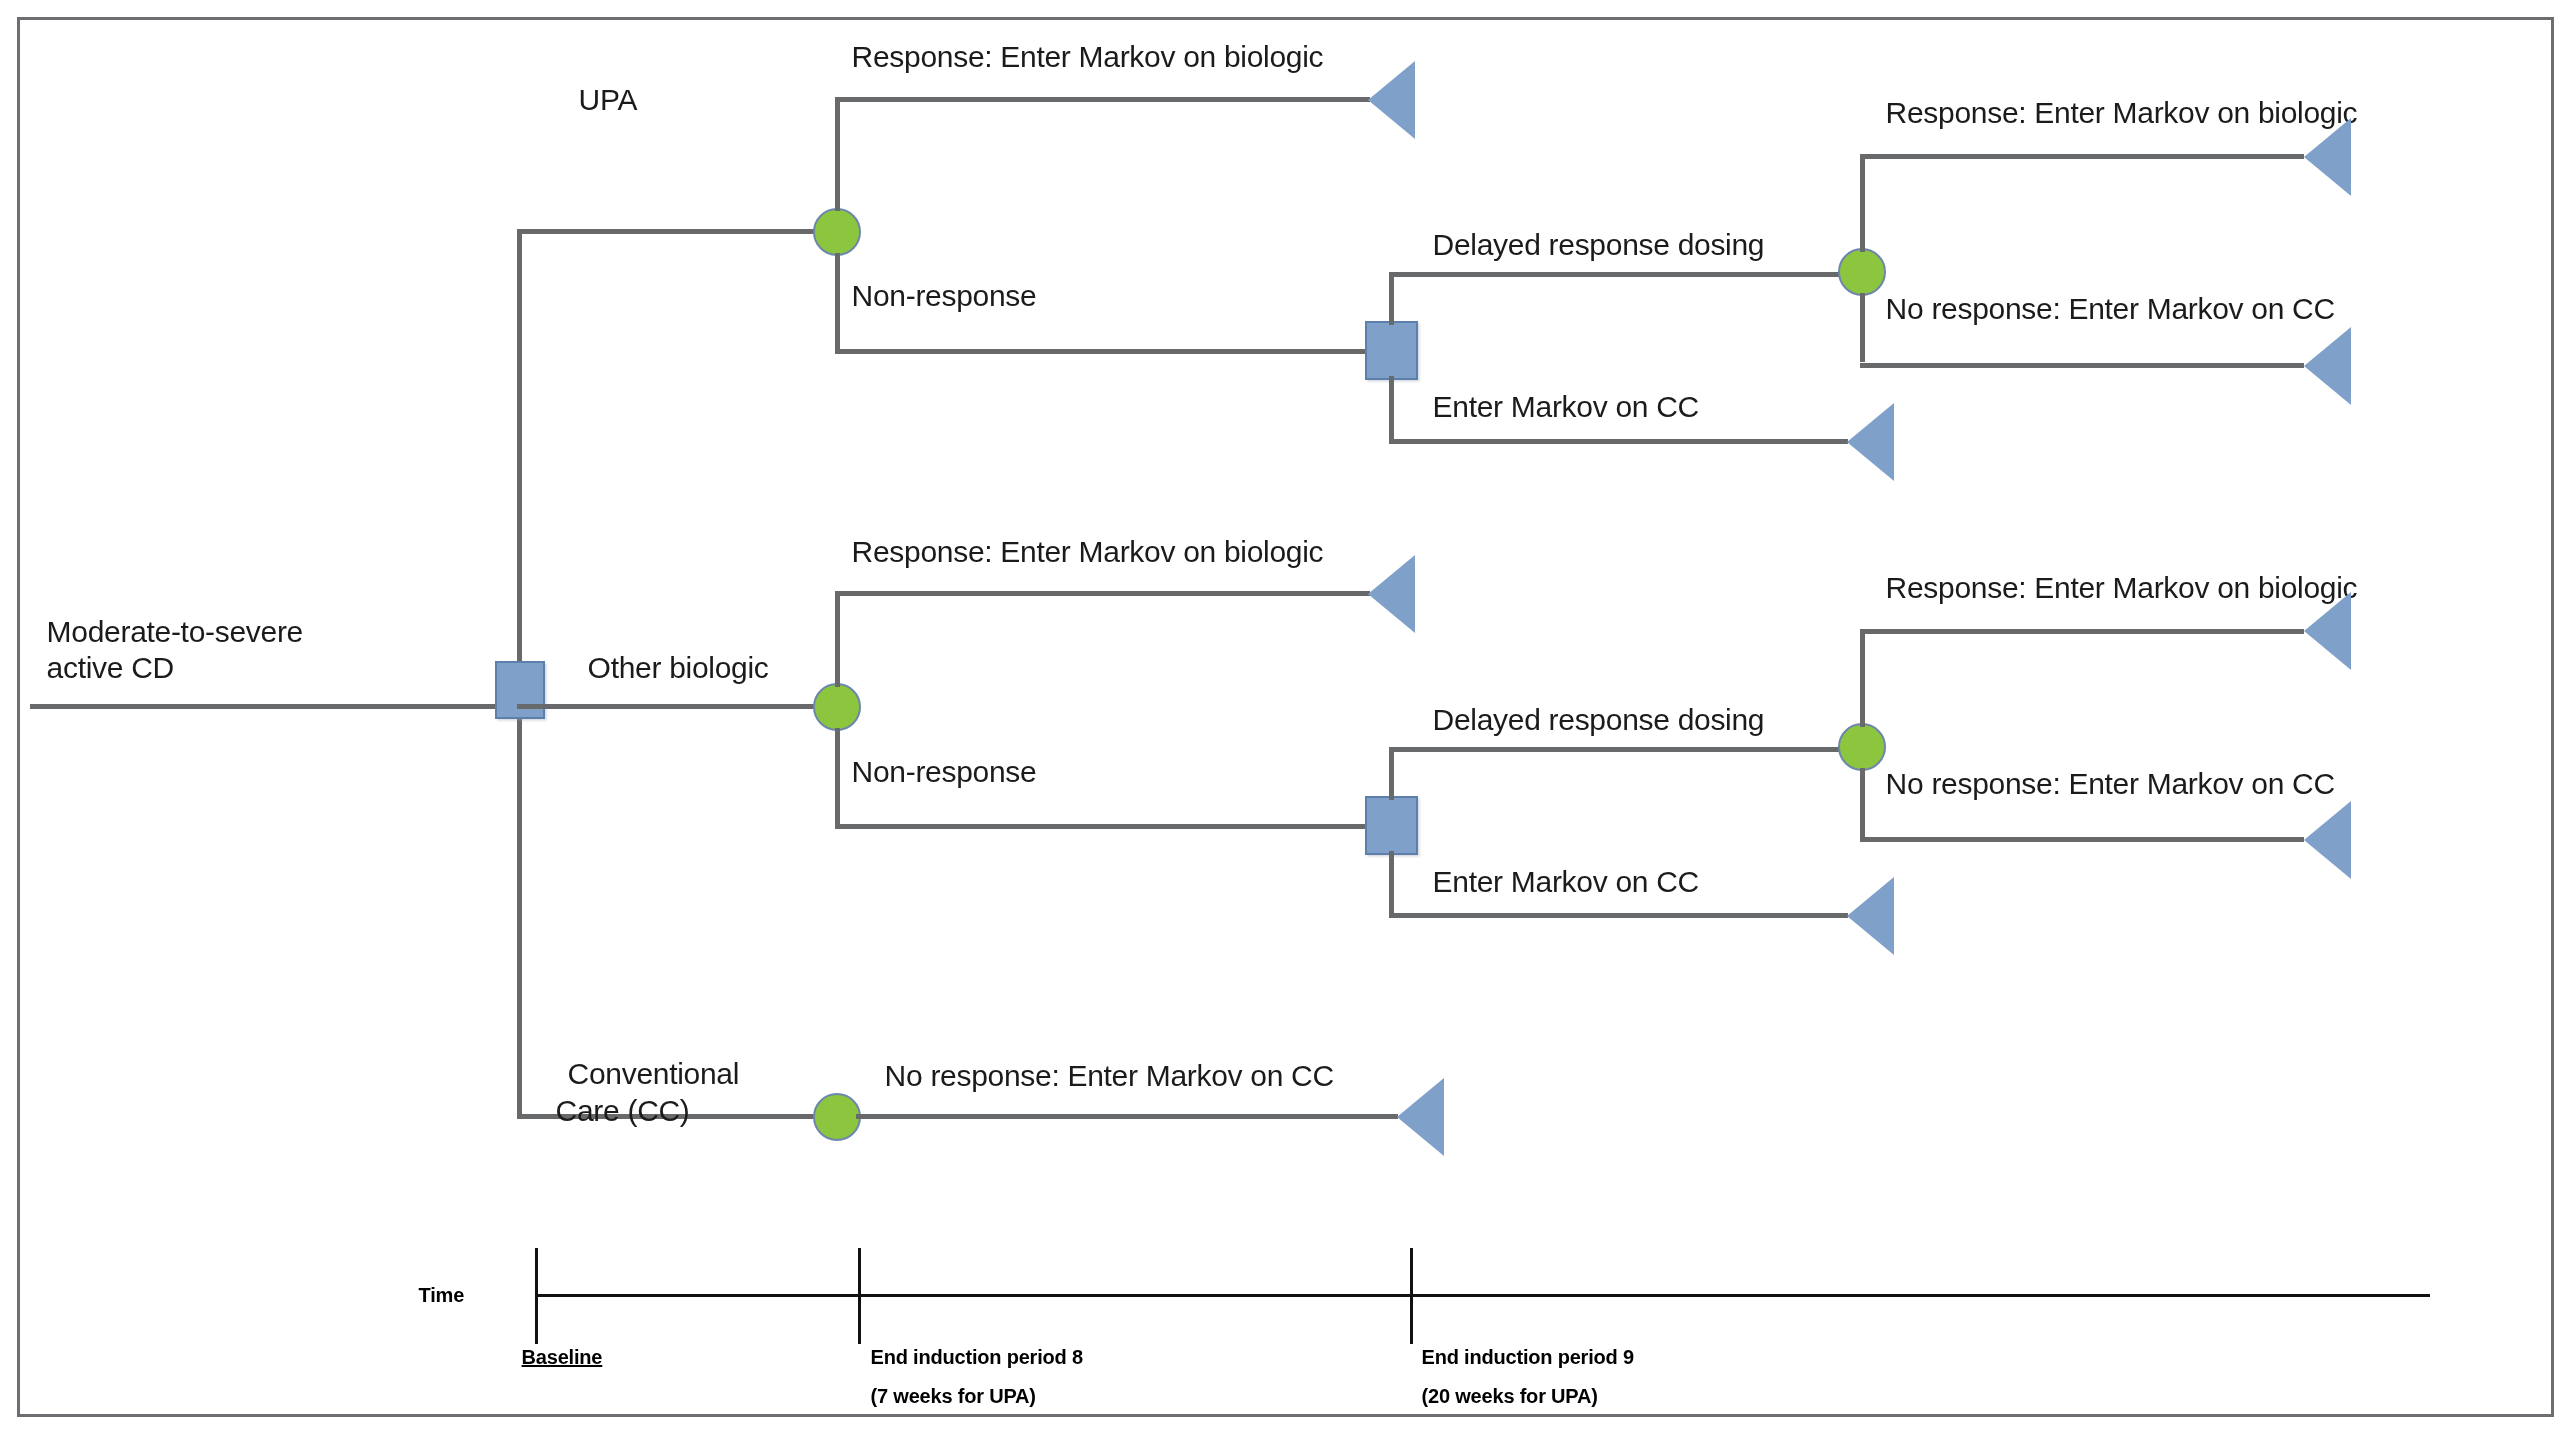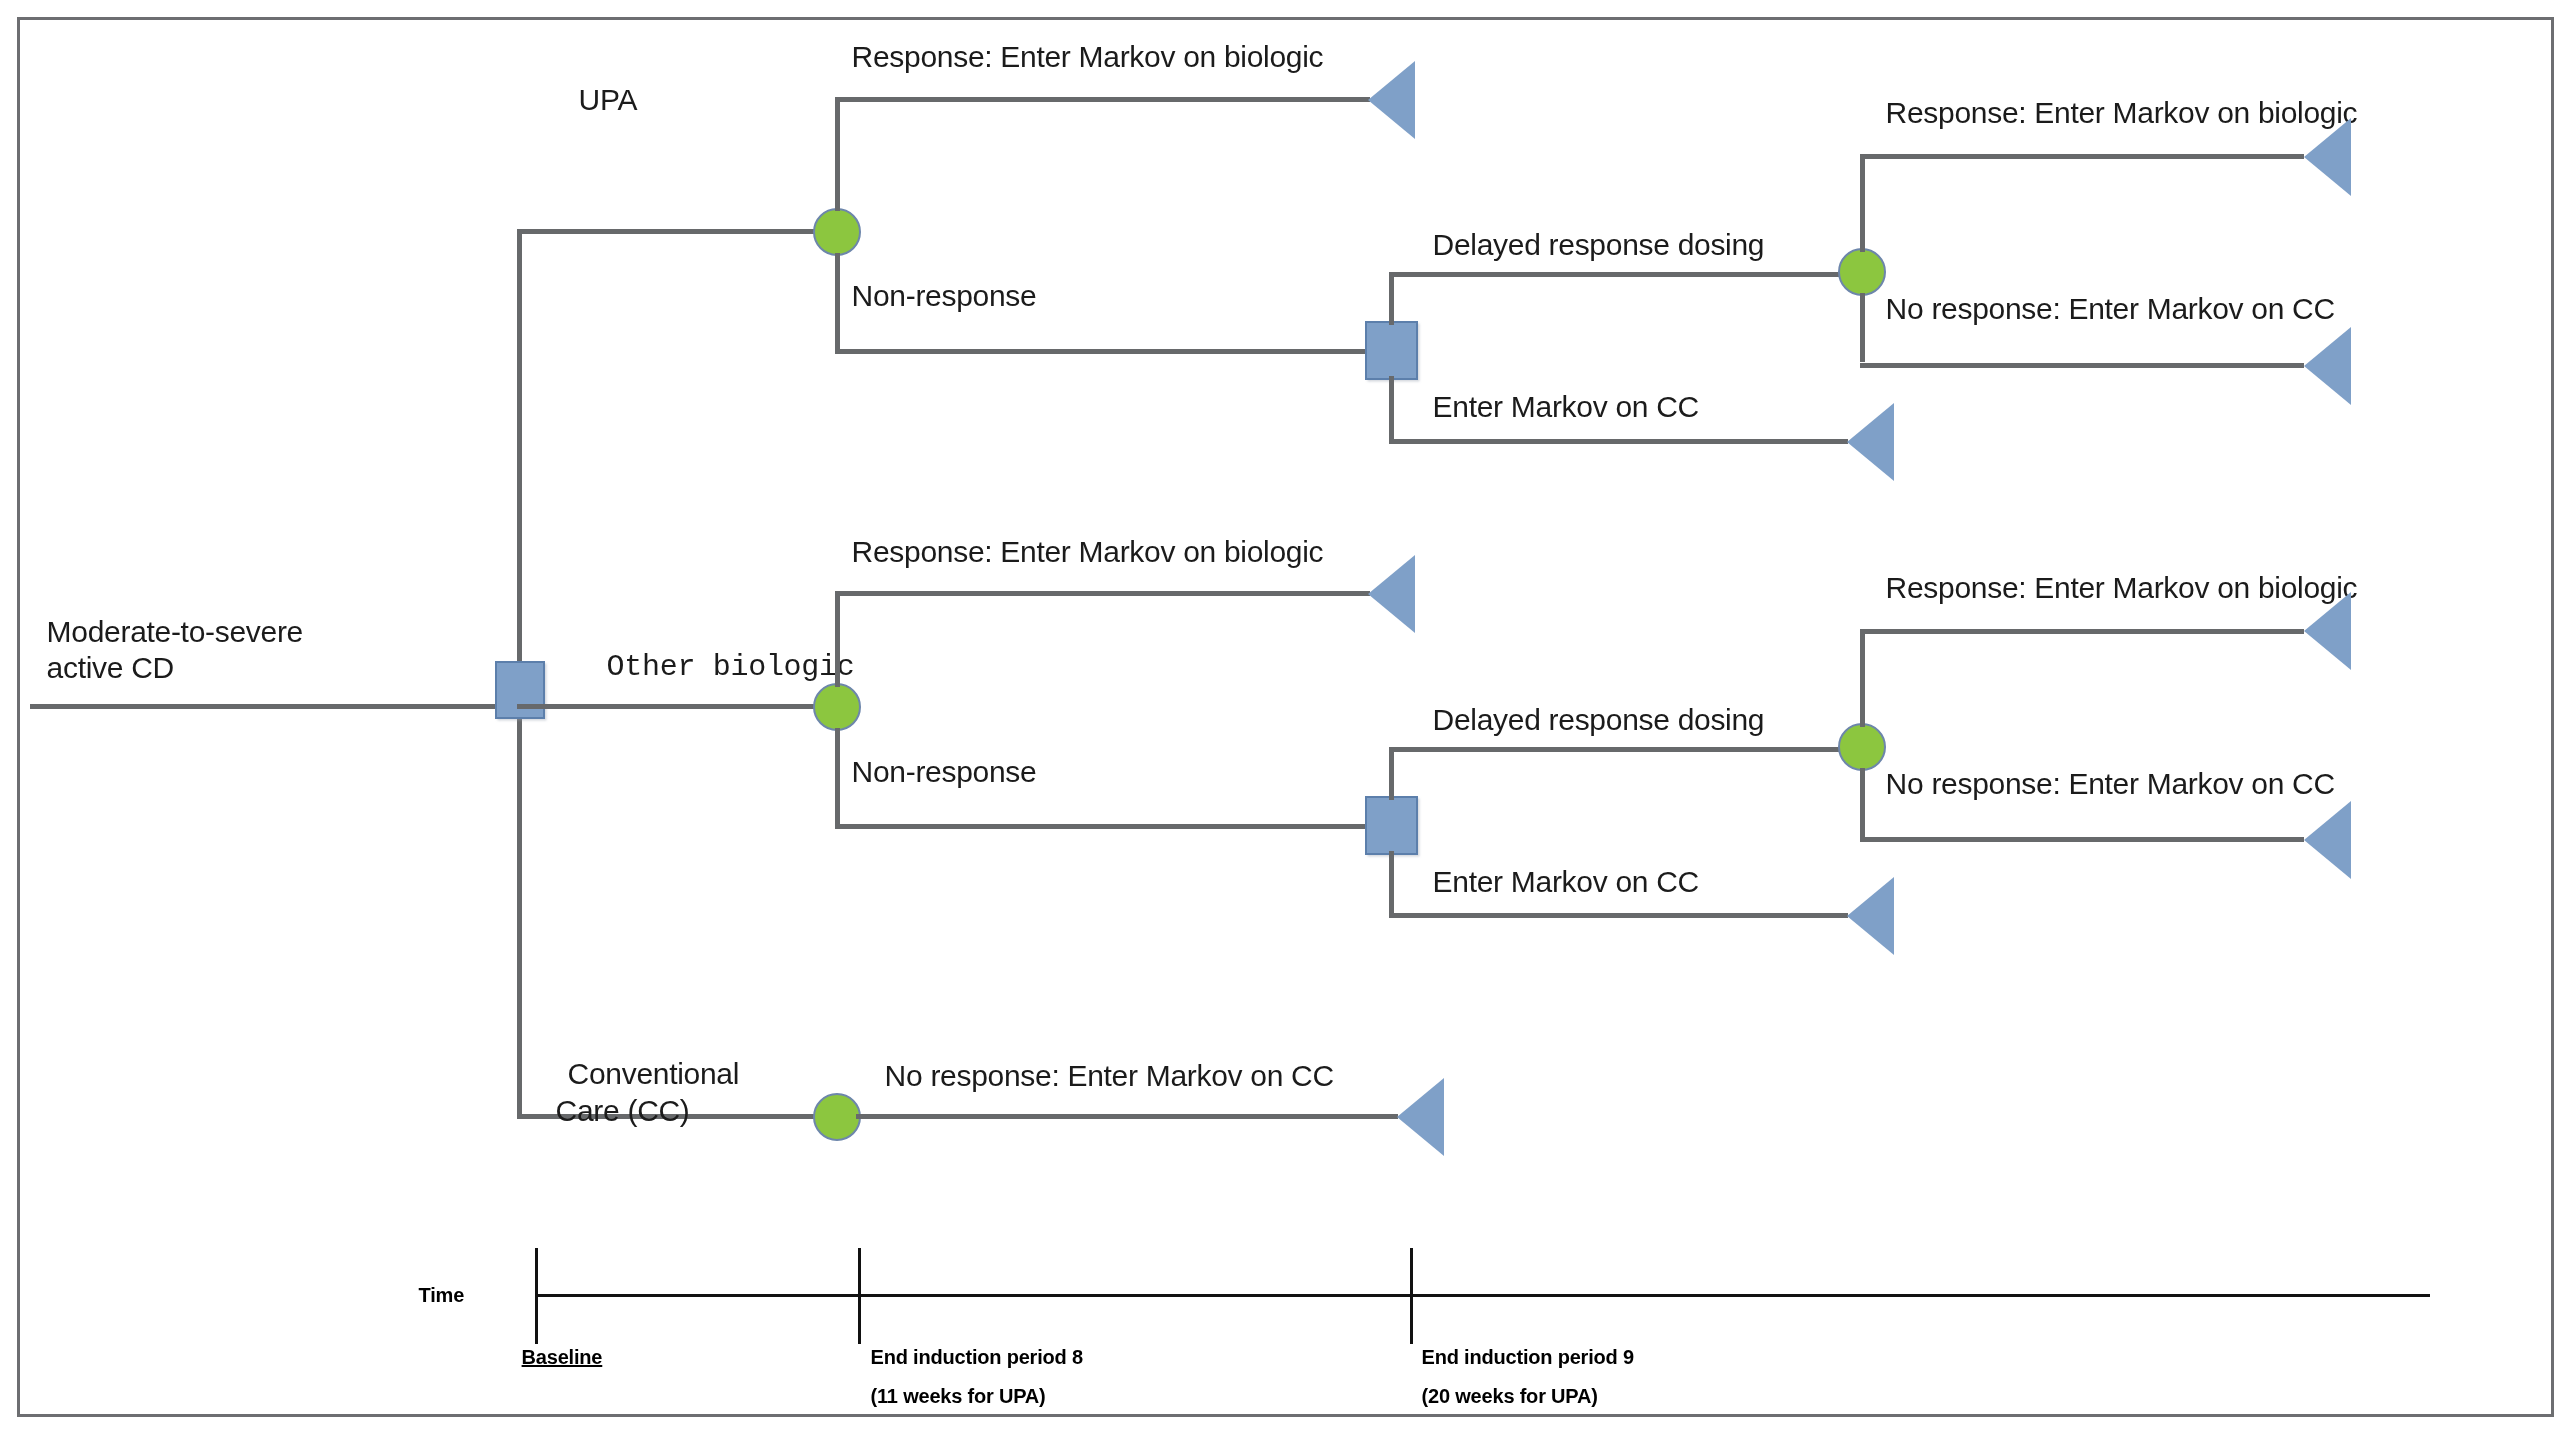--- a/index.html
+++ b/index.html
@@ -137,21 +137,21 @@
     <div class="hline" style="left:1840px; top:343px; width:444px;"></div>
     <div class="lbl" style="left:1866px; top:271px;">No response: Enter Markov on CC</div>
     <div class="tri-node" style="left:2284px; top:307px;"></div>
 
     <div class="vline" style="left:1369px; top:356px; height:63px;"></div>
     <div class="hline" style="left:1369px; top:419px; width:459px;"></div>
     <div class="lbl" style="left:1413px; top:369px;">Enter Markov on CC</div>
     <div class="tri-node" style="left:1827px; top:383px;"></div>
 
     <div class="hline" style="left:497px; top:684px; width:340px;"></div>
-    <div class="lbl" style="left:587px; top:630px;font-family:Liberation Mono, monospace;">Other biologic</div>
+    <div class="lbl" style="left:568px; top:630px;">Other biologic</div>
 
     <div class="circ-node" style="left:793px; top:663px; width:48px; height:48px;"></div>
 
     <div class="vline" style="left:815px; top:571px; height:96px;"></div>
     <div class="hline" style="left:815px; top:571px; width:535px;"></div>
     <div class="lbl" style="left:832px; top:514px;">Response: Enter Markov on biologic</div>
     <div class="tri-node" style="left:1348px; top:535px;"></div>
 
     <div class="vline" style="left:815px; top:708px; height:96px;"></div>
     <div class="hline" style="left:815px; top:804px; width:536px;"></div>
@@ -192,21 +192,21 @@
 
     <div class="tl-lbl" style="left:399px; top:1258px;">Time</div>
 
     <div class="tl-axis" style="left:518px; top:1274px; width:1892px;"></div>
 
     <div class="tl-tick" style="left:515px; top:1228px; height:96px;"></div>
     <div class="tl-lbl" style="left:502px; top:1320px;text-decoration:underline;">Baseline</div>
 
     <div class="tl-tick" style="left:838px; top:1228px; height:96px;"></div>
     <div class="tl-lbl" style="left:851px; top:1320px;">End induction period  8</div>
-    <div class="tl-lbl" style="left:851px; top:1359px;">(11 weeks for UPA)</div>
+    <div class="tl-lbl" style="left:851px; top:1359px;">(7 weeks for UPA)</div>
 
     <div class="tl-tick" style="left:1390px; top:1228px; height:96px;"></div>
     <div class="tl-lbl" style="left:1402px; top:1320px;">End induction period  9</div>
     <div class="tl-lbl" style="left:1402px; top:1359px;">(20 weeks for UPA)</div>
 
   </div>
 </div>
 
 
 </body></html>

